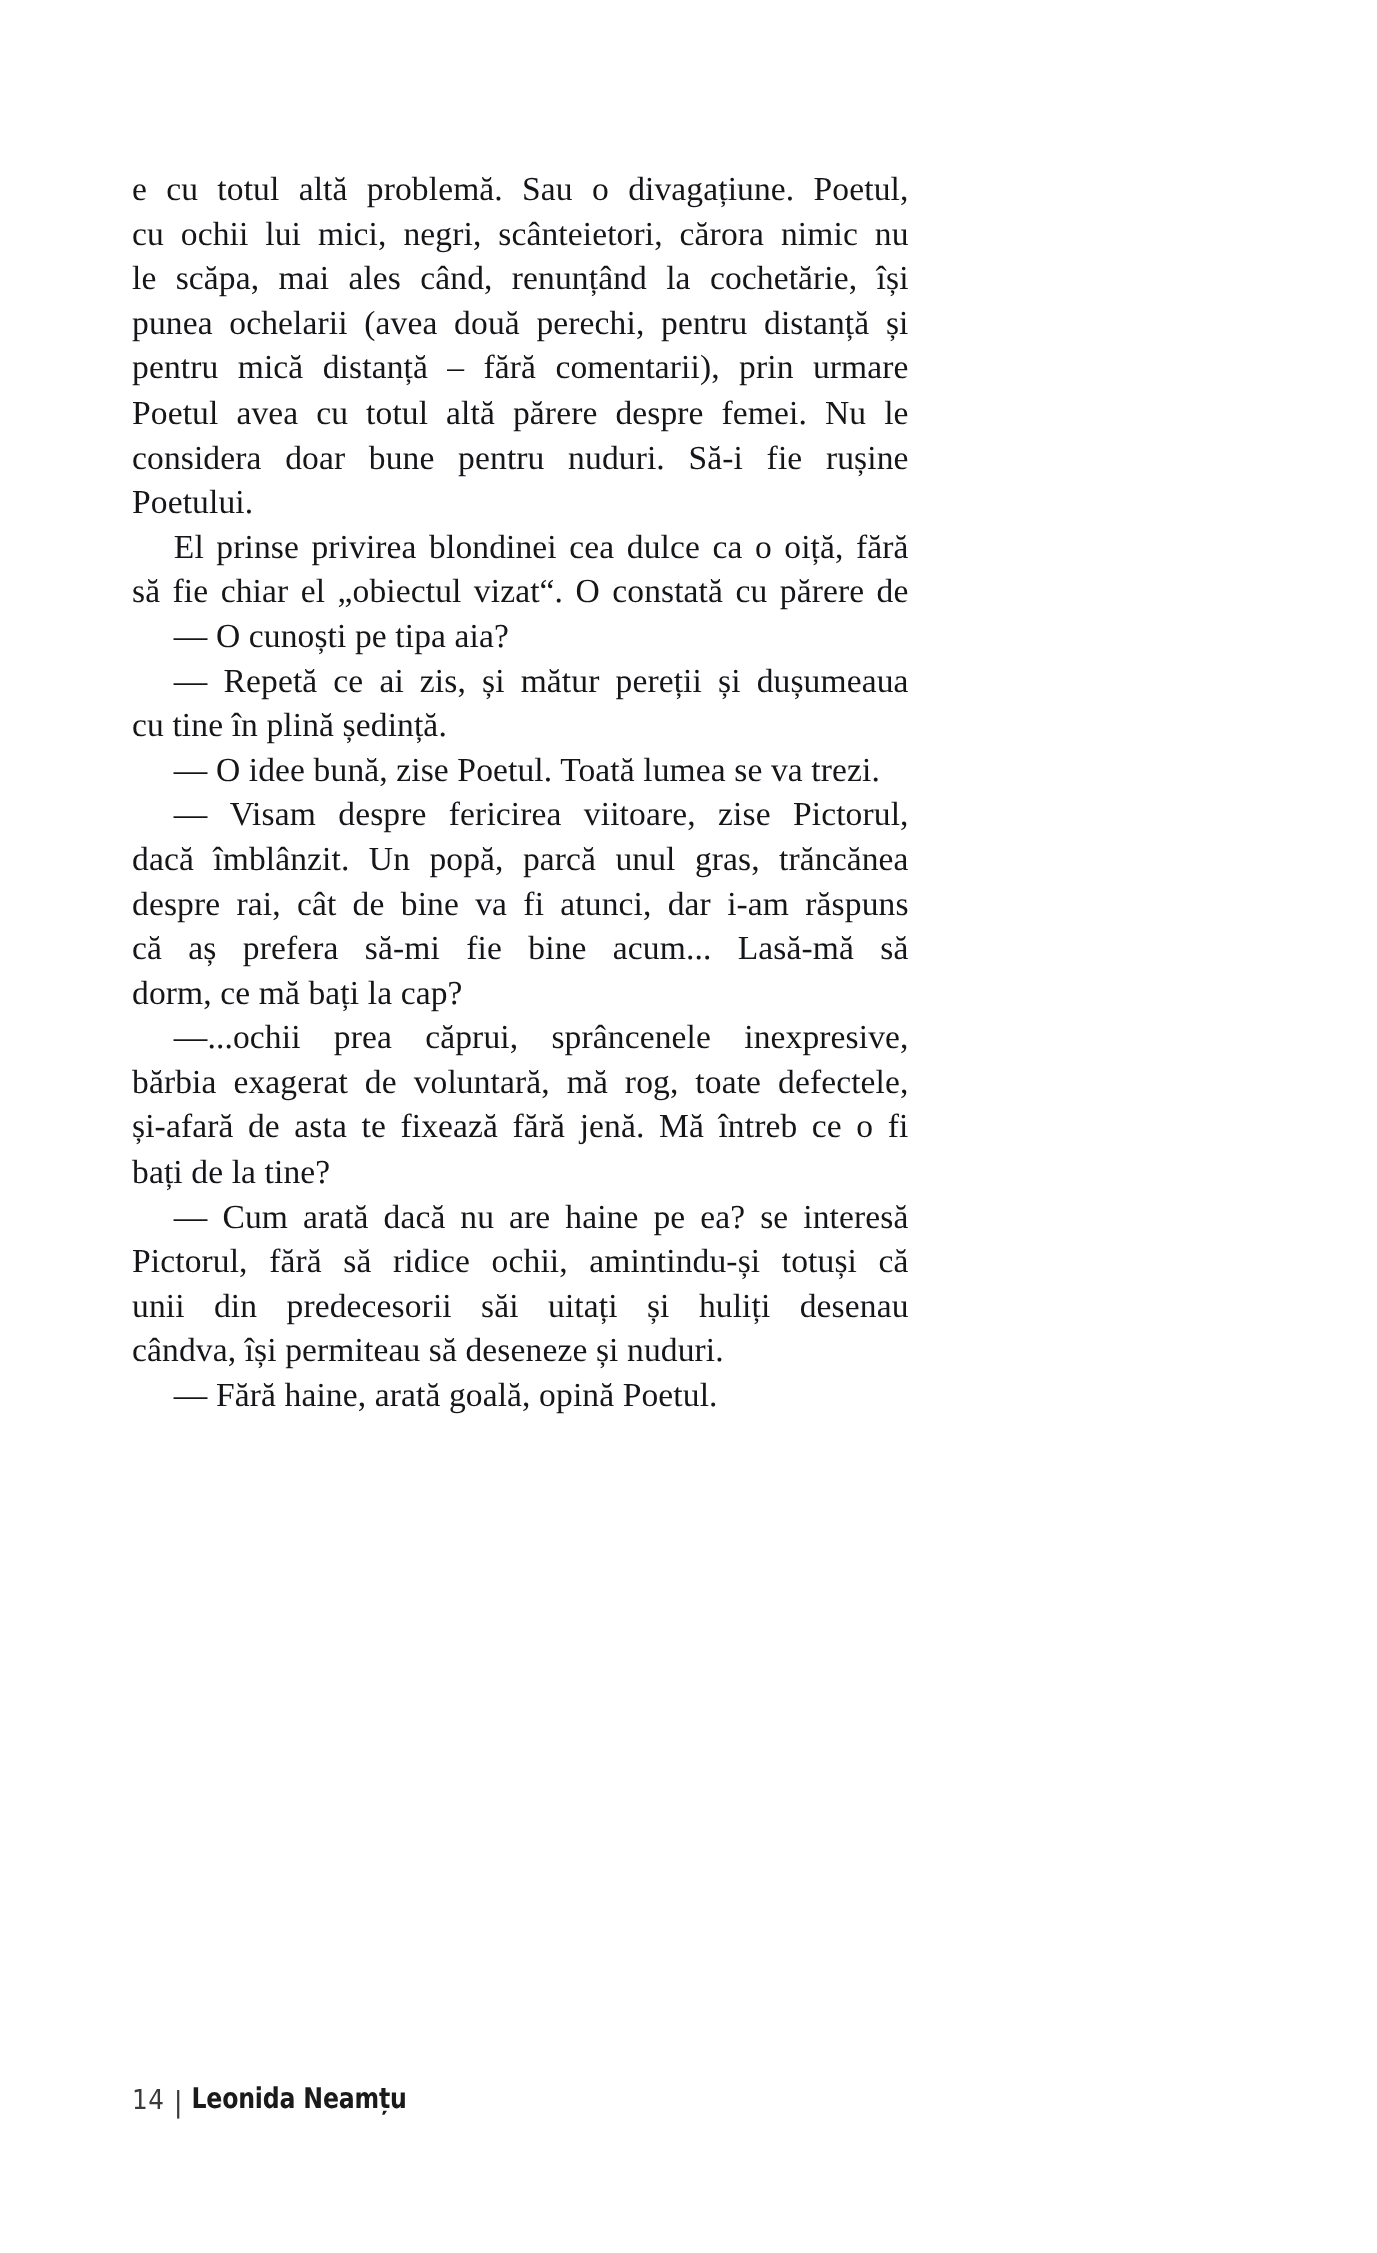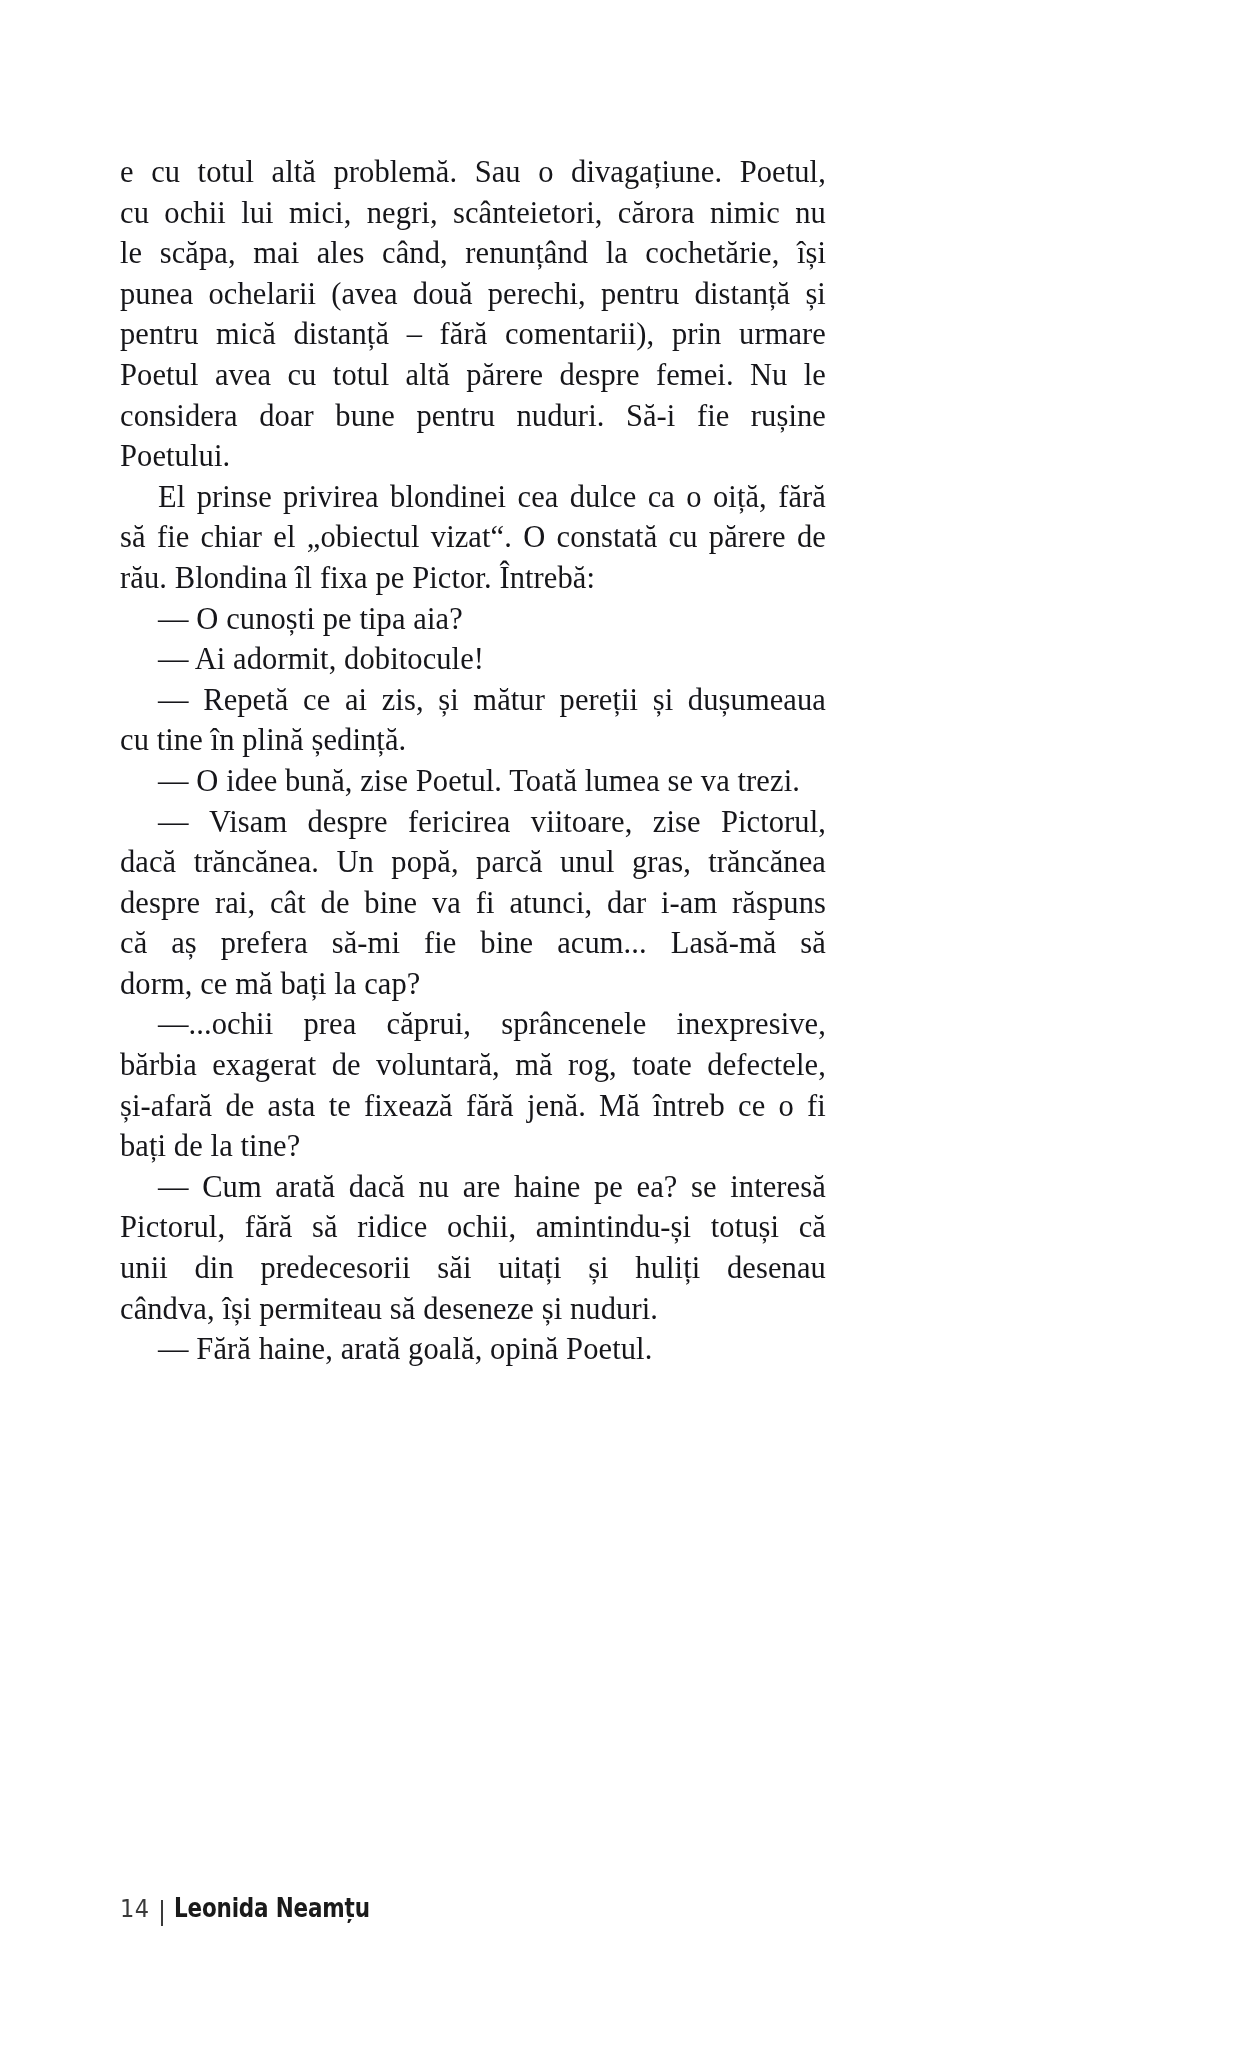--- a/index.html
+++ b/index.html
@@ -195,27 +195,23 @@
           <span>chiar</span>
           <span>el</span>
           <span>„obiectul</span>
           <span>vizat“.</span>
           <span>O</span>
           <span>constată</span>
           <span>cu</span>
           <span>părere</span>
           <span>de</span>
         </span>
-        <span class="line">rău. Blondina îl fixa pe Pictor. Întrebă:</span>
       </p>
       <p class="para">
         <span class="line indent">— O cunoști pe tipa aia?</span>
-      </p>
-      <p class="para">
-        <span class="line indent">— Ai adormit, dobitocule!</span>
       </p>
       <p class="para">
         <span class="line just indent">
           <span>—</span>
           <span>Repetă</span>
           <span>ce</span>
           <span>ai</span>
           <span>zis,</span>
           <span>și</span>
           <span>mătur</span>
@@ -233,21 +229,21 @@
           <span>—</span>
           <span>Visam</span>
           <span>despre</span>
           <span>fericirea</span>
           <span>viitoare,</span>
           <span>zise</span>
           <span>Pictorul,</span>
         </span>
         <span class="line just">
           <span>dacă</span>
-          <span>trăncănea.</span>
+          <span>îmblânzit.</span>
           <span>Un</span>
           <span>popă,</span>
           <span>parcă</span>
           <span>unul</span>
           <span>gras,</span>
           <span>trăncănea</span>
         </span>
         <span class="line just">
           <span>despre</span>
           <span>rai,</span>

